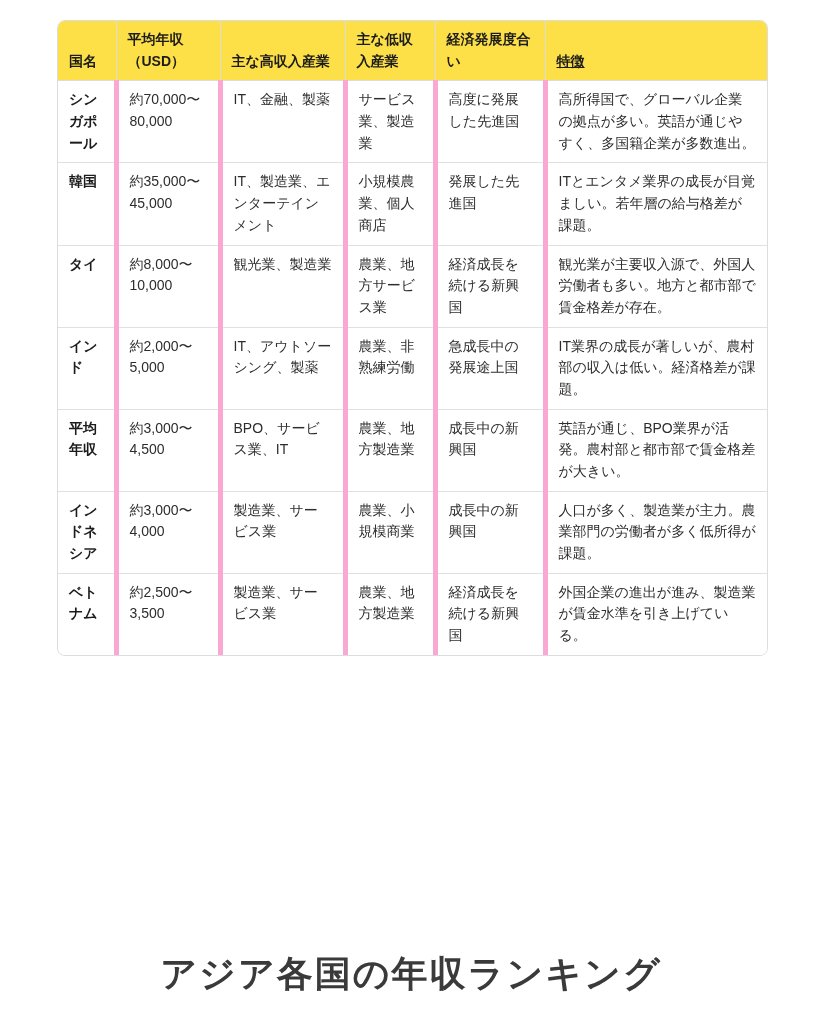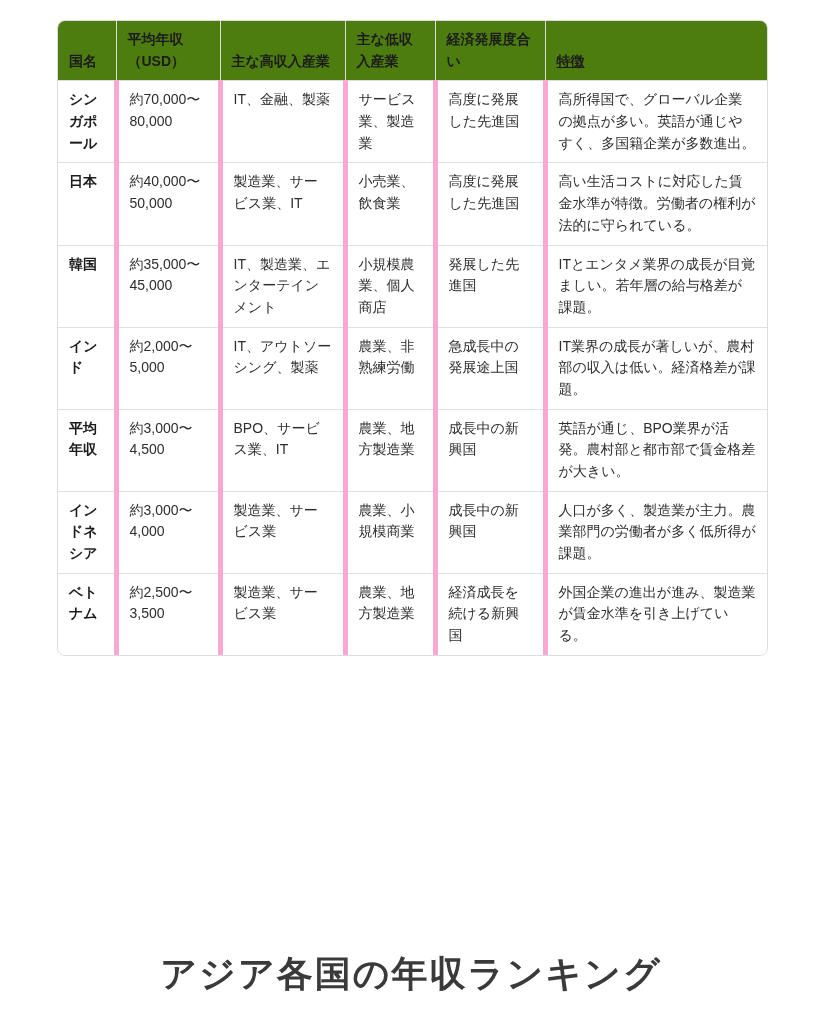--- a/index.html
+++ b/index.html
@@ -28,21 +28,21 @@
   }
   table.income-table {
     width: 709px;
     table-layout: fixed;
     border-collapse: collapse;
     font-size: 14px;
     line-height: 1.55;
     color: #2d2d2d;
   }
   table.income-table thead th {
-    background: #4d7c0f;
+    background: #fde047;
     font-weight: 700;
     color: #1c1c1c;
     text-align: left;
     vertical-align: bottom;
     padding: 8px 11px;
     border-right: 1px solid #dcdcdc;
     border-bottom: 1px solid #dcdcdc;
   }
   table.income-table thead th:last-child { border-right: none; text-decoration: underline; }
   table.income-table tbody th,
@@ -104,40 +104,40 @@
       <tbody>
   <tr>
     <th scope="row" class="country">シンガポール</th>
     <td>約70,000〜80,000</td>
     <td>IT、金融、製薬</td>
     <td>サービス業、製造業</td>
     <td>高度に発展した先進国</td>
     <td>高所得国で、グローバル企業の拠点が多い。英語が通じやすく、多国籍企業が多数進出。</td>
   </tr>
 
-  <tr>
-    <th scope="row" class="country">日本</th>
-    <td>約40,000〜50,000</td>
-    <td>製造業、サービス業、IT</td>
-    <td>小売業、飲食業</td>
-    <td>高度に発展した先進国</td>
-    <td>高い生活コストに対応した賃金水準が特徴。労働者の権利が法的に守られている。</td>
-  </tr>
 
   <tr>
     <th scope="row" class="country">韓国</th>
     <td>約35,000〜45,000</td>
     <td>IT、製造業、エンターテインメント</td>
     <td>小規模農業、個人商店</td>
     <td>発展した先進国</td>
     <td>ITとエンタメ業界の成長が目覚ましい。若年層の給与格差が課題。</td>
   </tr>
 
 
 
+  <tr>
+    <th scope="row" class="country">タイ</th>
+    <td>約8,000〜10,000</td>
+    <td>観光業、製造業</td>
+    <td>農業、地方サービス業</td>
+    <td>経済成長を続ける新興国</td>
+    <td>観光業が主要収入源で、外国人労働者も多い。地方と都市部で賃金格差が存在。</td>
+  </tr>
 
   <tr>
     <th scope="row" class="country">インド</th>
     <td>約2,000〜5,000</td>
     <td>IT、アウトソーシング、製薬</td>
     <td>農業、非熟練労働</td>
     <td>急成長中の発展途上国</td>
     <td>IT業界の成長が著しいが、農村部の収入は低い。経済格差が課題。</td>
   </tr>
 

